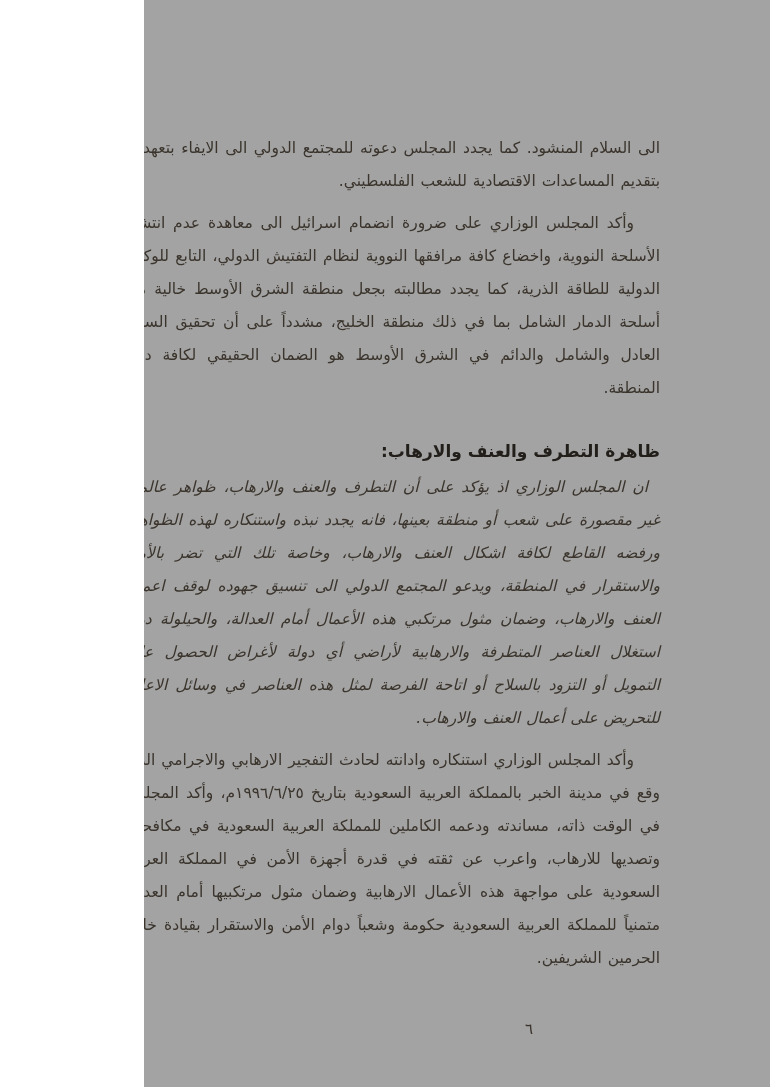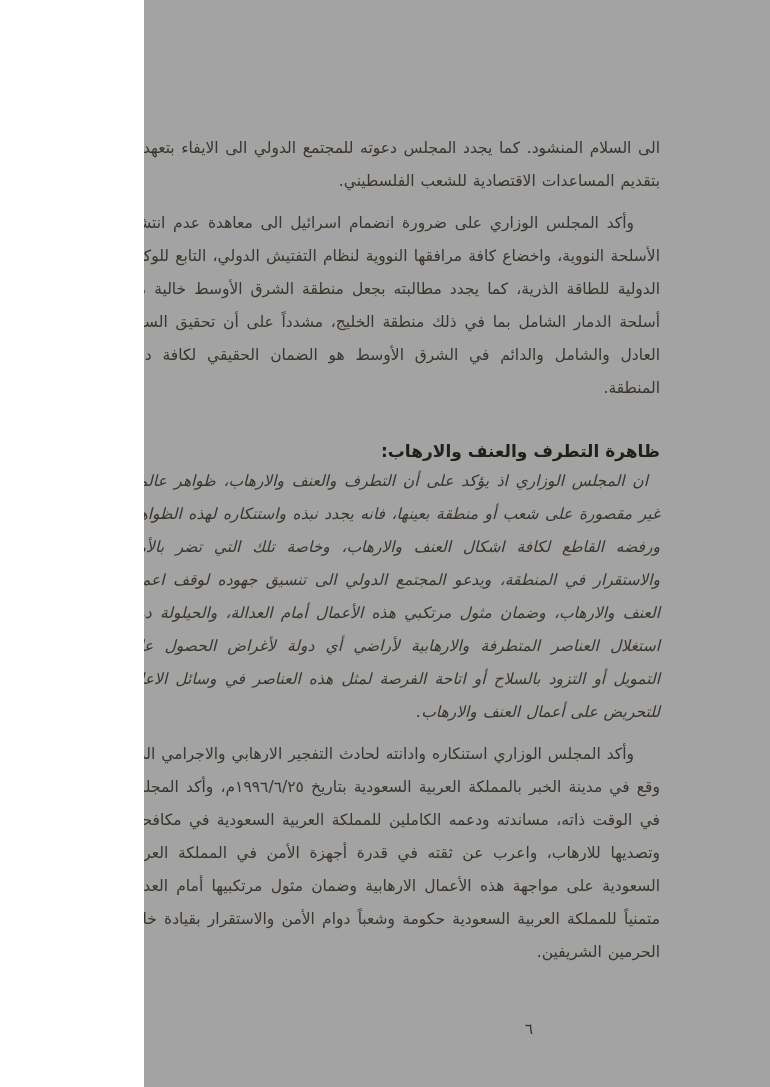--- a/index.html
+++ b/index.html
@@ -33,21 +33,21 @@
     margin: 0 0 9px 0;
     word-spacing: 1px;
   }
   .indent { text-indent: 26px; }
   .indent-sm { text-indent: 12px; font-style: italic; }
   .heading {
     font-size: 17px;
     font-weight: bold;
     color: #221e19;
     text-align: right;
-    margin: 32px 0 0 0;
+    margin: 32px 0 6px 0;
     line-height: 28px;
   }
   .last-para {
     margin-top: 30px;
   }
   .page-number {
     position: absolute;
     top: 1020px;
     left: 0;
     width: 770px;

